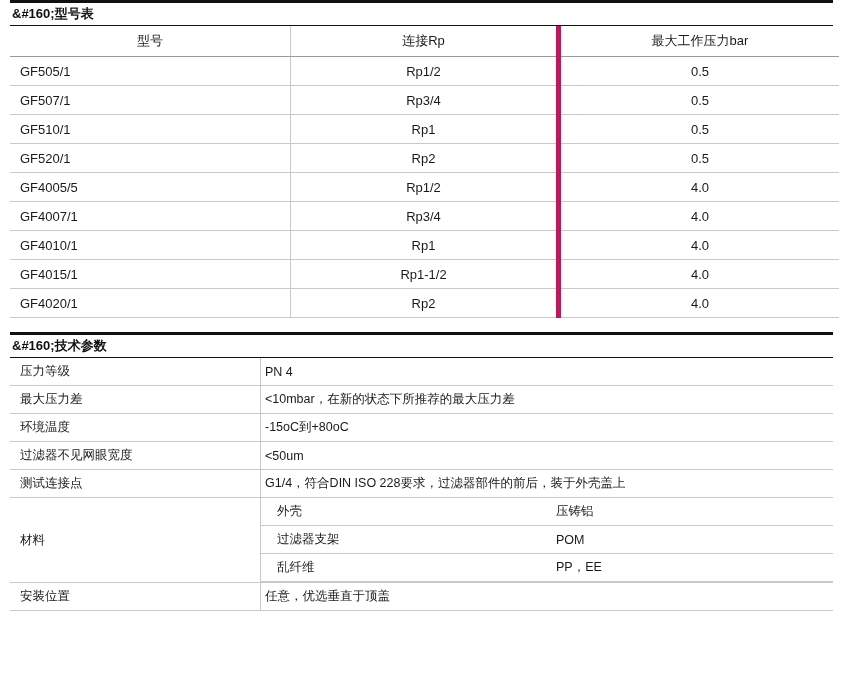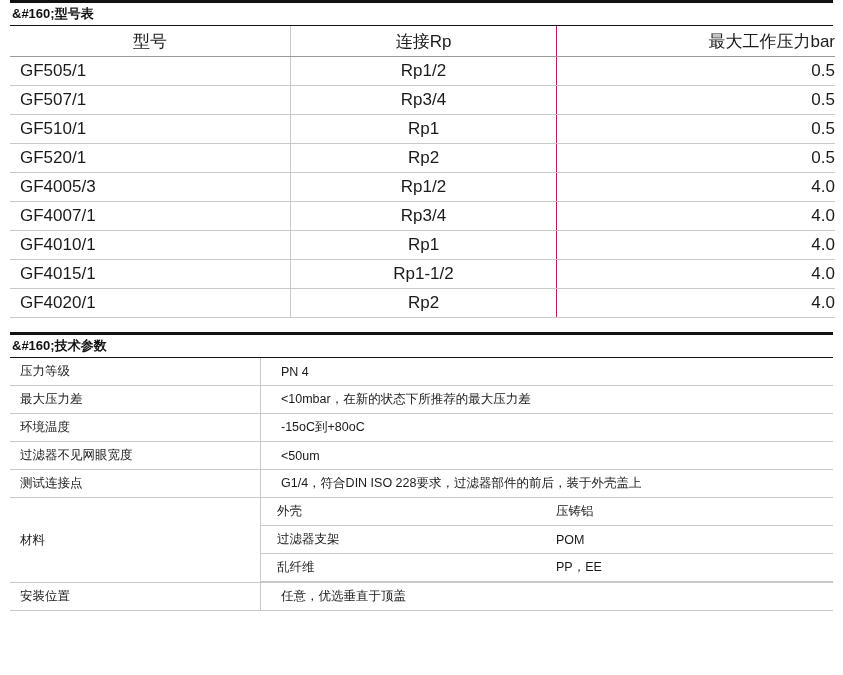--- a/index.html
+++ b/index.html
@@ -50,21 +50,21 @@
     line-height: 15px;
   }
   .section-heading.first {
     border-top: 3px solid #111111;
   }
 
   
   table.model-table {
     width: 823px;
     border-collapse: collapse;
-    font-size: 17px;
+    font-size: 13px;
     table-layout: fixed;
   }
   table.model-table th,
   table.model-table td {
     border-bottom: 1px solid #c9c9c9;
     padding: 0;
     height: 28px;
     vertical-align: middle;
     font-weight: normal;
   }
@@ -82,22 +82,22 @@
     text-align: center;
     padding-left: 0;
   }
   table.model-table .col-b {
     width: 265px;
     text-align: center;
     border-left: 1px solid #c9c9c9;
   }
   table.model-table .col-c {
     width: 278px;
-    text-align: right;
-    border-left: 1px solid #be185d;
+    text-align: center;
+    border-left: 5px solid #be185d;
   }
 
   .spacer-between {
     height: 14px;
   }
 
   
   table.spec-table {
     width: 823px;
     border-collapse: collapse;
@@ -109,21 +109,21 @@
     padding: 0;
     height: 27px;
     vertical-align: middle;
   }
   table.spec-table td.label {
     width: 240px;
     padding-left: 10px;
     text-align: left;
   }
   table.spec-table td.value {
-    padding-left: 20px;
+    padding-left: 4px;
     text-align: left;
     border-left: 1px solid #c9c9c9;
   }
 
   
   .material-label-cell {
     vertical-align: middle !important;
   }
   .material-inner {
     width: 100%;
@@ -182,21 +182,21 @@
           <td class="col-a">GF510/1</td>
           <td class="col-b">Rp1</td>
           <td class="col-c">0.5</td>
         </tr>
         <tr>
           <td class="col-a">GF520/1</td>
           <td class="col-b">Rp2</td>
           <td class="col-c">0.5</td>
         </tr>
         <tr>
-          <td class="col-a">GF4005/3</td>
+          <td class="col-a">GF4005/5</td>
           <td class="col-b">Rp1/2</td>
           <td class="col-c">4.0</td>
         </tr>
         <tr>
           <td class="col-a">GF4007/1</td>
           <td class="col-b">Rp3/4</td>
           <td class="col-c">4.0</td>
         </tr>
         <tr>
           <td class="col-a">GF4010/1</td>

